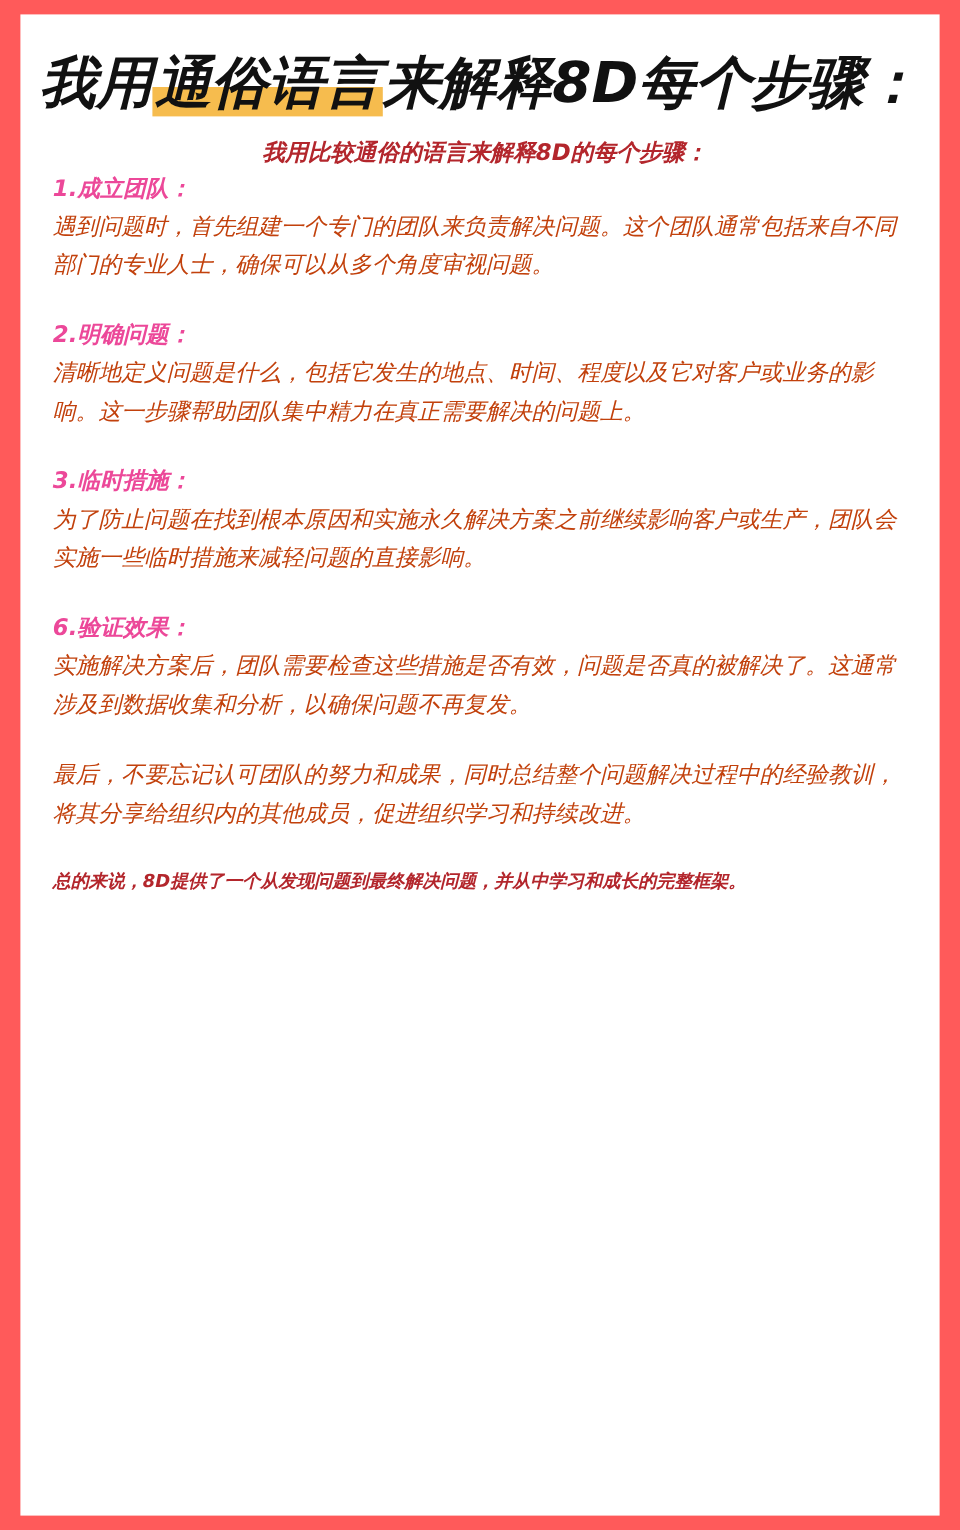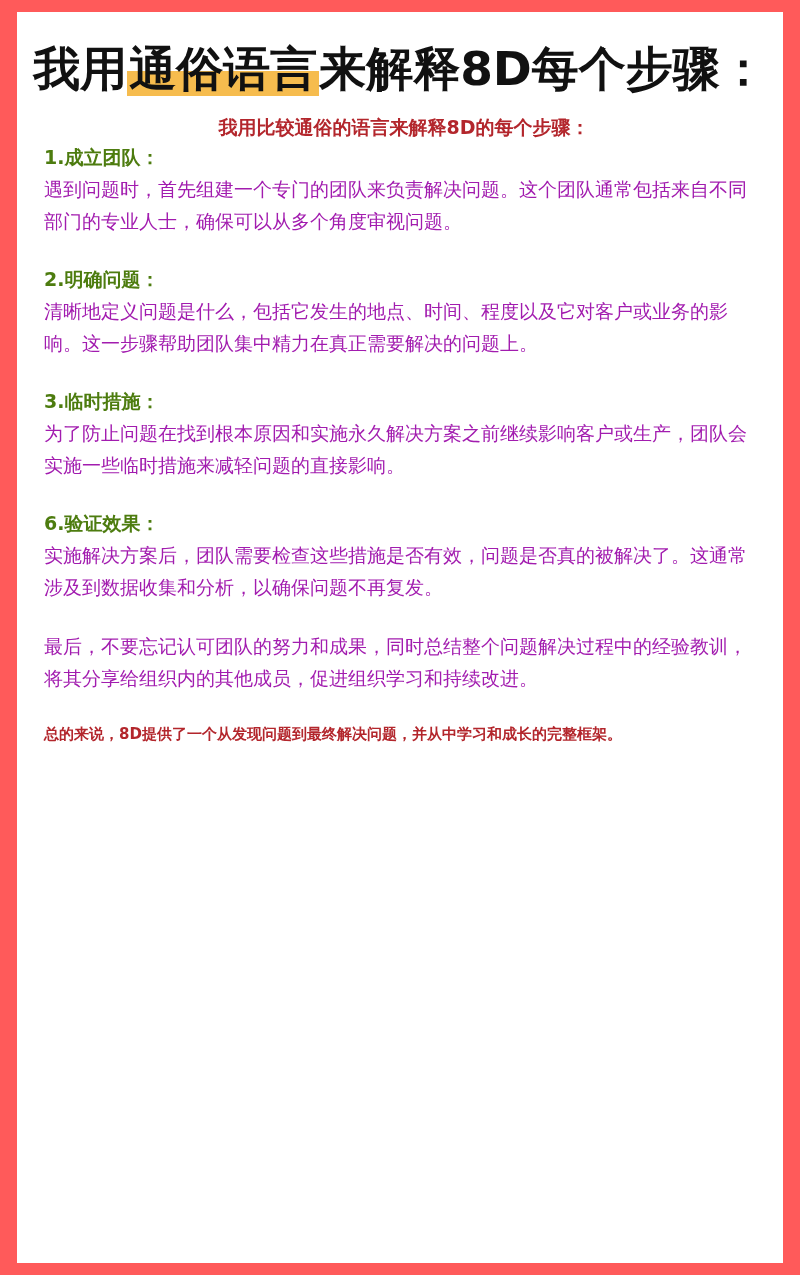--- a/index.html
+++ b/index.html
@@ -8,20 +8,21 @@
     background: #FF5A5A;
     position: relative;
     overflow: hidden;
     font-family: "DejaVu Sans", "Liberation Sans", sans-serif;
   }
   .card {
     position: absolute;
     left: 17px; top: 12px;
     width: 766px; height: 1251px;
     background: #FFFFFF;
+    font-style: italic;
   }
   .title {
     position: absolute;
     left: 0; top: 26px; width: 766px;
     text-align: center;
     font-size: 47px;
     font-weight: bold;
     color: #111111;
     letter-spacing: 0px;
     white-space: nowrap;
@@ -37,28 +38,28 @@
   .intro {
     color: #B3262C;
     font-weight: bold;
     font-size: 19px;
     line-height: 30px;
     margin: 0;
     text-align: center;
   }
   .section { margin: 0 0 0 0; }
   .section-head {
-    color: #4d7c0f;
+    color: #ec4899;
     font-weight: bold;
     font-size: 19px;
     line-height: 31px;
     margin: 0;
   }
   .section-body {
-    color: #a21caf;
+    color: #c2410c;
     font-size: 19px;
     line-height: 32px;
     margin: 0;
   }
   .section + .section { margin-top: 27px; }
   .s1 { margin-top: 0; }
   .summary {
     color: #B3262C;
     font-weight: bold;
     font-size: 15px;

